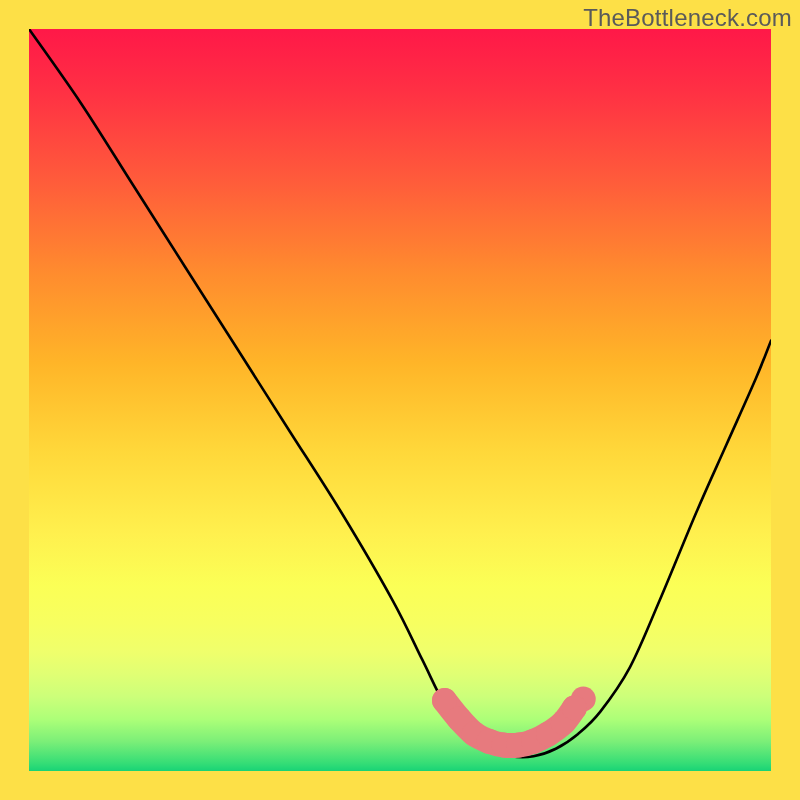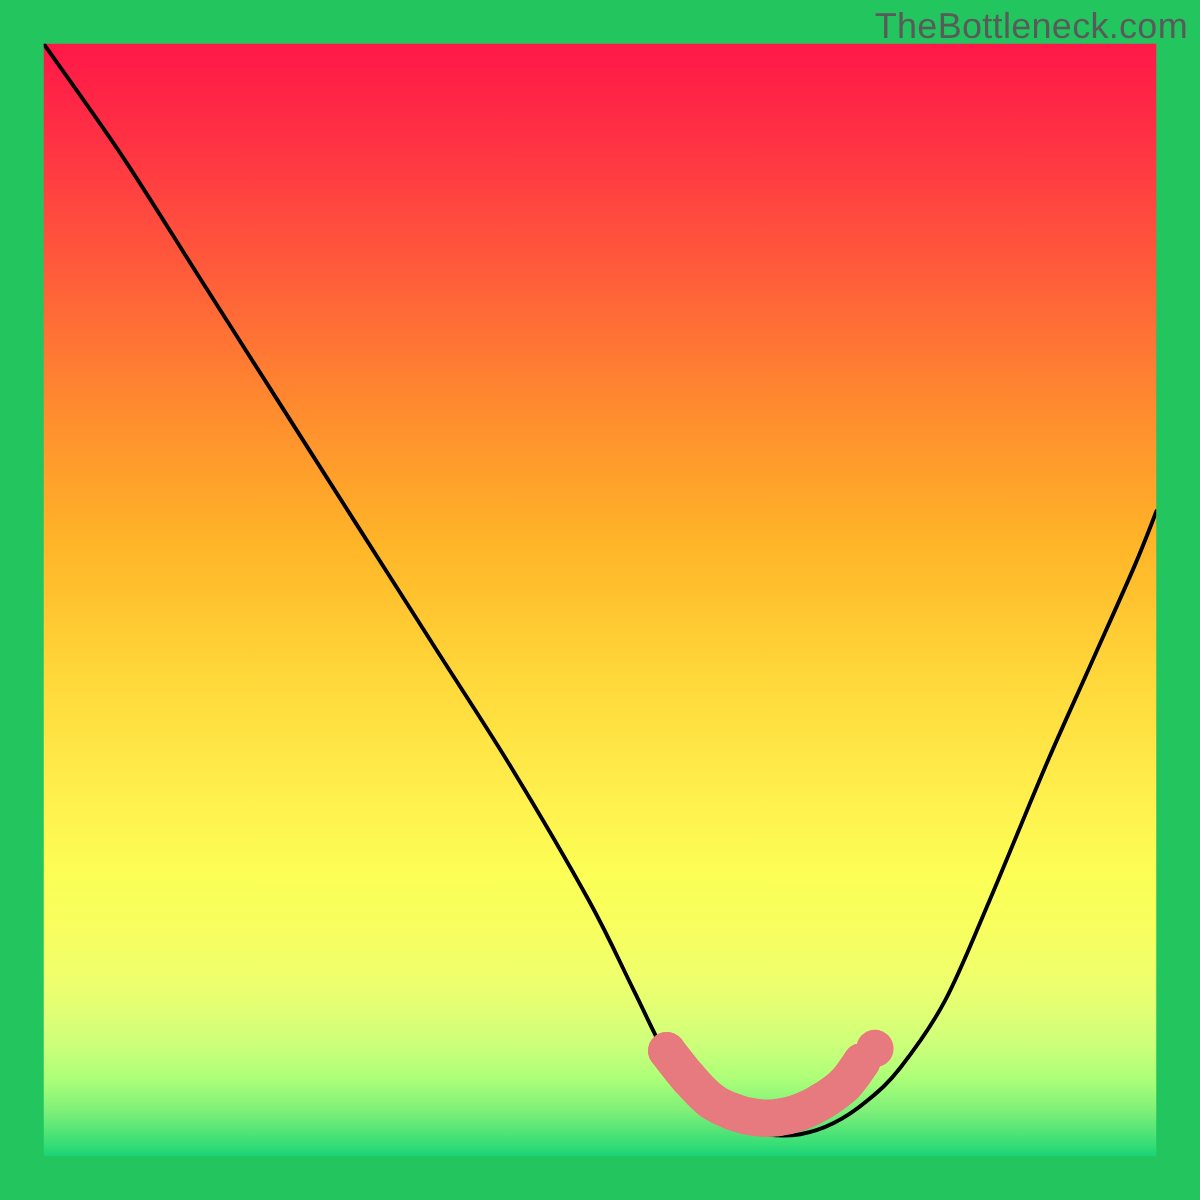--- a/index.html
+++ b/index.html
@@ -8,21 +8,21 @@
     width: 800px;
     height: 800px;
     background: #000;
     overflow: hidden;
     font-family: Arial, Helvetica, sans-serif;
   }
   .frame {
     position: absolute;
     left: 0; top: 0;
     width: 800px; height: 800px;
-    background: #22c55e;
+    background: #fde047;
   }
   .watermark {
     position: absolute;
     right: 8px;
     top: 4px;
     color: #5a5a5a;
     font-size: 24px;
     font-weight: 500;
     letter-spacing: 0.2px;
     z-index: 10;

